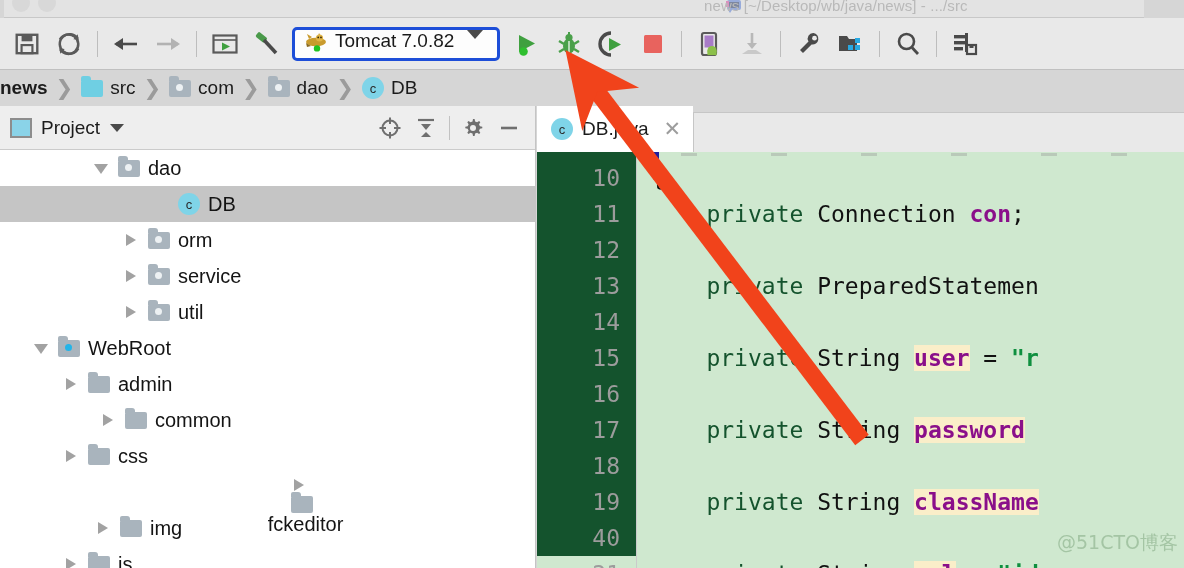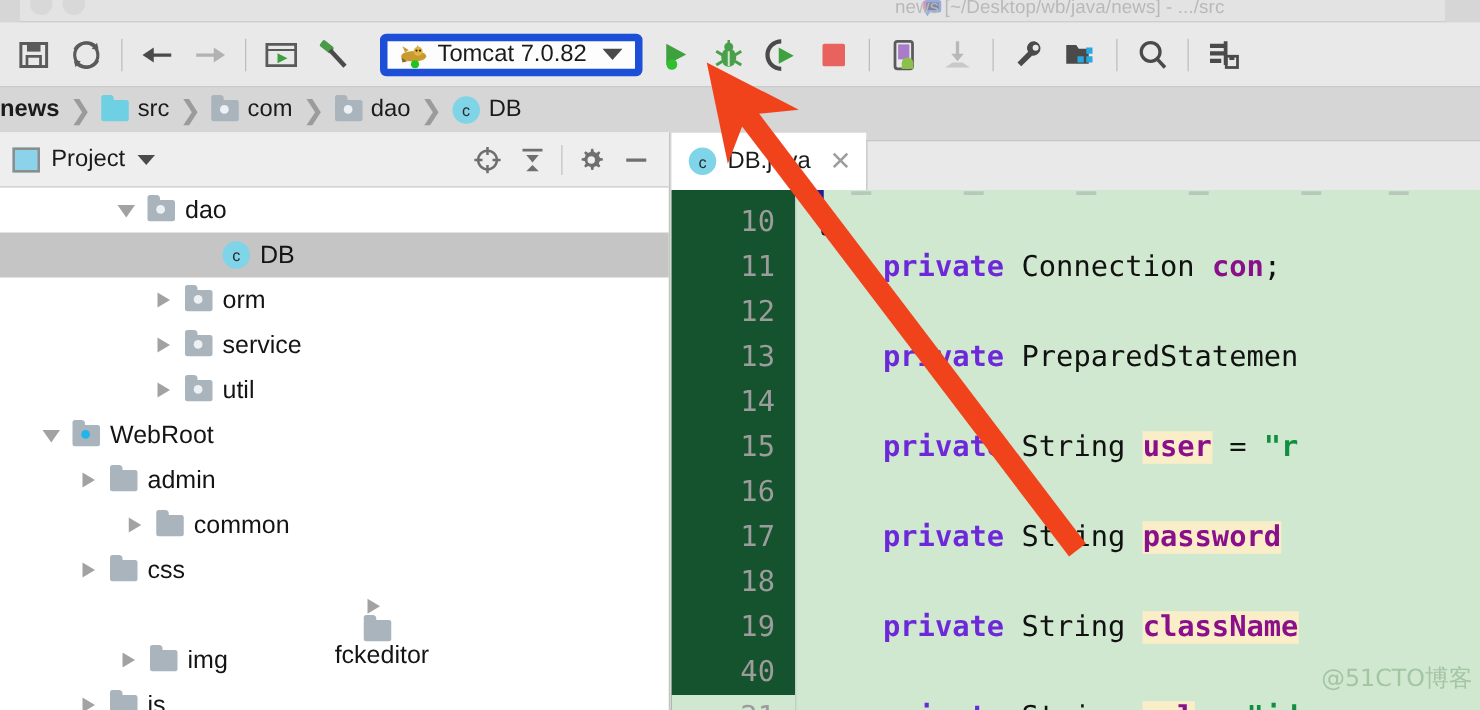--- a/index.html
+++ b/index.html
@@ -6,21 +6,21 @@
   html, body {
     width: 1184px; height: 568px;
     overflow: hidden;
     font-family: "Liberation Sans", sans-serif;
     background: #d6d6d6;
   }
   #app { position: relative; width: 1184px; height: 568px; overflow: hidden; }
 
   
   .titlebar {
-    position: absolute; left: 16px; top: 0; width: 1140px; height: 18px;
+    position: absolute; left: 4px; top: 0; width: 1140px; height: 18px;
     background: #e3e3e3;
     border-bottom: 1px solid #c8c8c8;
     overflow: hidden;
   }
   .traffic { position: absolute; top: -6px; display: flex; gap: 8px; left: 8px; }
   .light { width: 18px; height: 18px; border-radius: 50%; background: #d8d8d8; }
   .win-title {
     position: absolute; left: 700px; top: -3px;
     font-size: 15px; color: #b9b9b9; white-space: nowrap;
     letter-spacing: .1px;
@@ -40,25 +40,25 @@
   .tb-btn {
     width: 42px; height: 40px;
     display: flex; align-items: center; justify-content: center;
     cursor: pointer;
   }
   .tb-sep { width: 1px; height: 26px; background: #bdbdbd; margin: 0 7px; }
 
   .runcfg {
     height: 34px; min-width: 208px;
     background: #fdfdfd;
-    border: 6px solid #1d4ed8;
+    border: 3px solid #1d4ed8;
     border-radius: 5px;
-    display: flex; align-items: center; gap: 7px;
+    display: flex; align-items: flex-start; gap: 7px;
     padding: 0 10px 0 9px;
-    margin: 0 6px 0 16px;
+    margin: 0 6px 0 4px;
     cursor: pointer;
   }
   .runcfg-label { font-size: 19px; color: #1a1a1a; white-space: nowrap; }
   .caret-down {
     width: 0; height: 0;
     border-left: 8px solid transparent; border-right: 8px solid transparent;
     border-top: 9px solid #4a4a4a;
     margin-left: 6px;
   }
   .tomcat-ico { position: relative; width: 24px; height: 22px; }
@@ -196,21 +196,21 @@
     overflow: hidden;
     padding-left: 14px;
   }
   .code-lines .partial { height: 8px; position: relative; }
   .cl {
     height: 36px; line-height: 36px;
     font-family: "DejaVu Sans Mono", monospace;
     font-size: 23px; color: #111111;
     white-space: pre;
   }
-  .kw { color: #6d28d9; font-weight: bold; }
+  .kw { color: #14532d; font-weight: normal; }
   .fld { color: #8a0f8a; font-weight: bold; background: #faeec9; }
   .str { color: #0f8f3f; font-weight: bold; }
   .caret-mark {
     position: absolute; left: 1px; top: -6px;
     width: 7px; height: 14px; background: #1f1f9b;
   }
   .marker-row {
     position: absolute; left: 0; top: 0; width: 100%; height: 4px;
   }
   .marker-row i {

